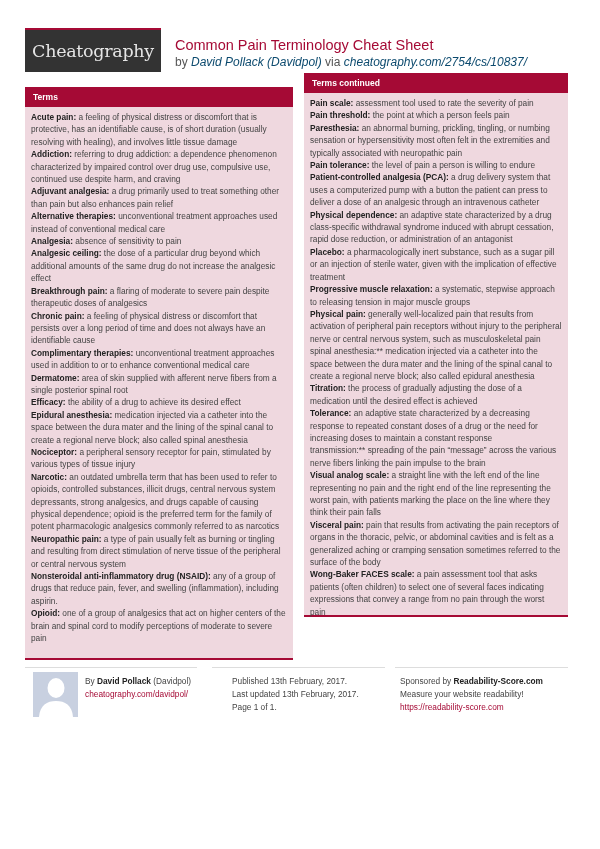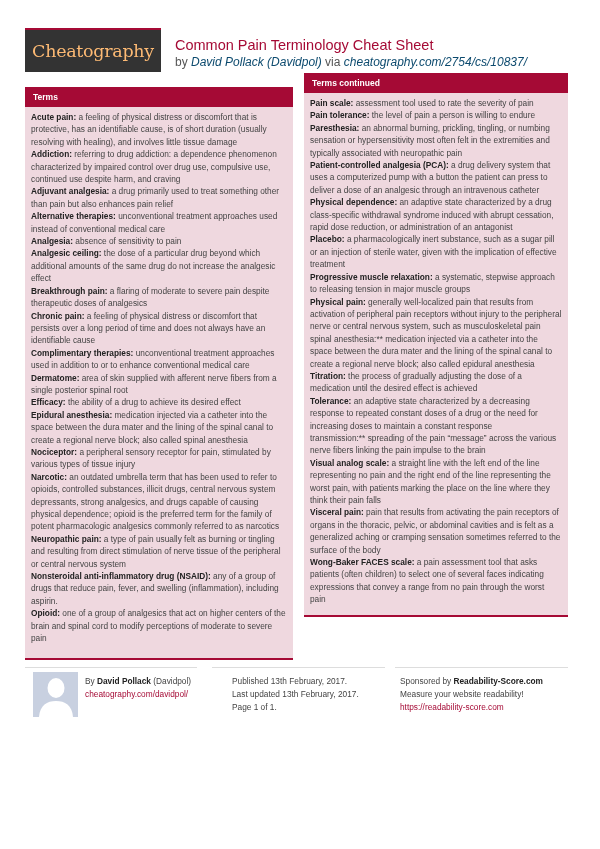--- a/index.html
+++ b/index.html
@@ -3,21 +3,21 @@
 <meta charset="utf-8">
 <style>
   html, body { margin: 0; padding: 0; }
   body {
     width: 600px; height: 849px; background: #ffffff; position: relative; overflow: hidden;
     font-family: "Liberation Sans", sans-serif; color: #333;
   }
   .logo {
     position: absolute; left: 25px; top: 28px; width: 136px; height: 44px;
     background: #333333; border-top: 2px solid #a50a35; box-sizing: border-box;
-    color: #fdba74; font-family: "DejaVu Serif", serif; font-size: 17.5px;
+    color: #e5e5e5; font-family: "DejaVu Serif", serif; font-size: 17.5px;
     display: flex; align-items: center; justify-content: center; letter-spacing: -0.3px;
   }
   .title-block { position: absolute; left: 175px; top: 37px; }
   .title { color: #a50a35; font-size: 14.5px; line-height: 17px; }
   .byline { color: #555; font-size: 12px; line-height: 15px; margin-top: 1px; }
   .byline .lnk { color: #0c4a6e; font-style: italic; }
 
   .panel {
     position: absolute; background: #efd8df; border-bottom: 2px solid #a50a35;
     box-sizing: border-box;
@@ -75,22 +75,23 @@
       <div class="entry"><span class="term">Neuropathic pain:</span><span> a type of pain usually felt as burning or tingling and resulting from direct stimulation of nerve tissue of the peripheral or central nervous system</span></div>
       <div class="entry"><span class="term">Nonsteroidal anti-inflammatory drug (NSAID):</span><span>  any of a group of drugs that reduce pain, fever, and swelling (inflammation), including aspirin.</span></div>
       <div class="entry"><span class="term">Opioid:</span><span> one of a group of analgesics that act on higher centers of the brain and spinal cord to modify perceptions of moderate to severe pain</span></div>
     </div>
 </div>
 
 <div class="panel panel-right">
   <div class="panel-head">Terms continued</div>
   <div class="entries" id="right-entries">
       <div class="entry"><span class="term">Pain scale:</span><span> assessment tool used to rate the severity of pain</span></div>
+      <div class="entry"><span class="term">Pain threshold:</span><span> the point at which a person feels pain</span></div>
+      <div class="entry"><span class="term">Paresthesia:</span><span> an abnormal burning, prickling, tingling, or numbing sensation or hypersensitivity most often felt in the extremities and typically associated with neuropathic pain</span></div>
       <div class="entry"><span class="term">Pain tolerance:</span><span> the level of pain a person is willing to endure</span></div>
-      <div class="entry"><span class="term">Paresthesia:</span><span> an abnormal burning, prickling, tingling, or numbing sensation or hypersensitivity most often felt in the extremities and typically associated with neuropathic pain</span></div>
       <div class="entry"><span class="term">Patient-controlled analgesia (PCA):</span><span>  a drug delivery system that uses a computerized pump with a button the patient can press to deliver a dose of an analgesic through an intravenous catheter</span></div>
       <div class="entry"><span class="term">Physical dependence:</span><span> an adaptive state characterized by a drug class-specific withdrawal syndrome induced with abrupt cessation, rapid dose reduction, or administration of an antagonist</span></div>
       <div class="entry"><span class="term">Placebo:</span><span> a pharmacologically inert substance, such as a sugar pill or an injection of sterile water, given with the implication of effective treatment</span></div>
       <div class="entry"><span class="term">Progressive muscle relaxation:</span><span> a systematic, stepwise approach to releasing tension in major muscle groups</span></div>
       <div class="entry"><span class="term">Physical pain:</span><span> generally well-localized pain that results from activation of peripheral pain receptors without injury to the peripheral nerve or central nervous system, such as musculoskeletal pain</span></div>
       <div class="entry"><span class="term"></span><span>spinal anesthesia:** medication injected via a catheter into the space between the dura mater and the lining of the spinal canal to create a regional nerve block; also called epidural anesthesia</span></div>
       <div class="entry"><span class="term">Titration:</span><span> the process of gradually adjusting the dose of a medication until the desired effect is achieved</span></div>
       <div class="entry"><span class="term">Tolerance:</span><span> an adaptive state characterized by a decreasing response to repeated constant doses of a drug or the need for increasing doses to maintain a constant response</span></div>
       <div class="entry"><span class="term"></span><span>transmission:** spreading of the pain “message” across the various nerve fibers linking the pain impulse to the brain</span></div>
       <div class="entry"><span class="term">Visual analog scale:</span><span> a straight line with the left end of the line representing no pain and the right end of the line representing the worst pain, with patients marking the place on the line where they think their pain falls</span></div>

